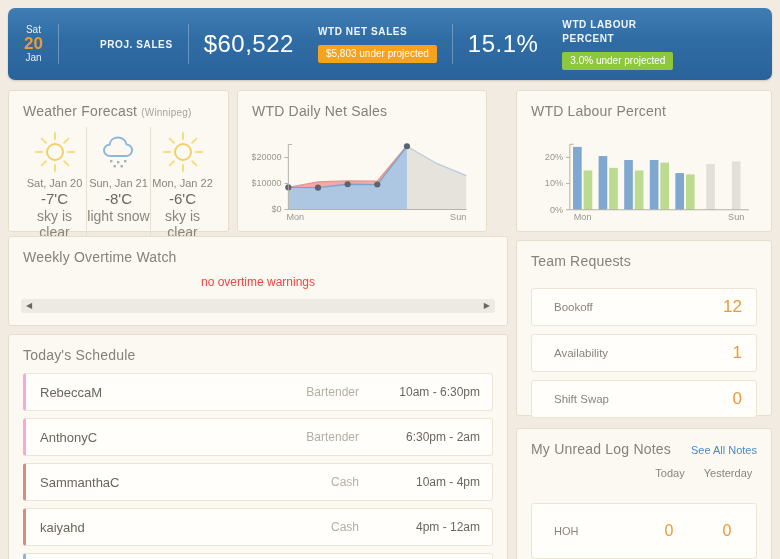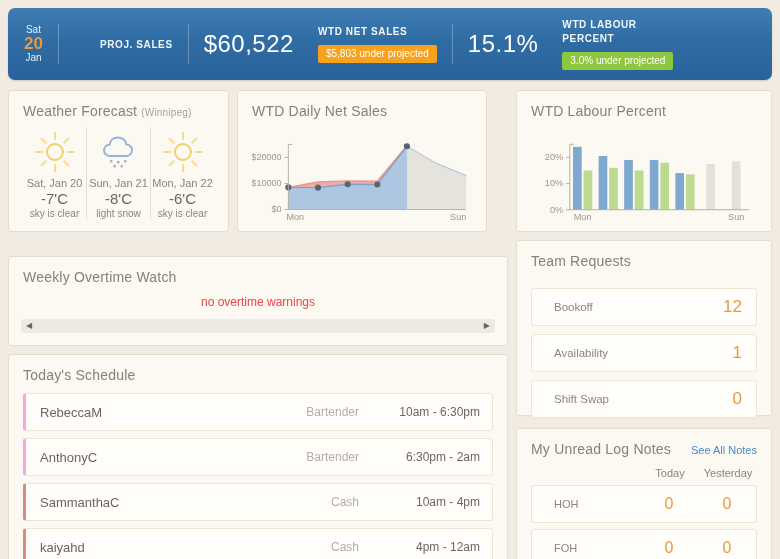--- a/index.html
+++ b/index.html
@@ -35,29 +35,29 @@
   .card-title .sub { font-size:10px; color:#a7a298; margin-left:4px; }
 
   
   .weather { width:221px; height:142px; flex:none; }
   .wx-cols { display:flex; margin-top:8px; }
   .wx-col { flex:1; text-align:center; padding-top:2px; }
   .wx-col + .wx-col { border-left:1px solid #e7e0d2; }
   .wx-icon { height:46px; display:flex; align-items:center; justify-content:center; }
   .wx-date { font-size:11px; color:#8a857c; margin-top:2px; }
   .wx-temp { font-size:15px; color:#6b675f; margin-top:1px; }
-  .wx-desc { font-size:10px; color:#8a857c; margin-top:1px; }
+  .wx-desc { font-size:14px; color:#8a857c; margin-top:1px; }
 
   
   .chart-sales { width:250px; height:142px; flex:none; }
   .chart-labour { width:256px; height:142px; flex:none; }
   .chart-box { margin-top:6px; }
 
   
-  .overtime { height:90px; margin-top:24px; position:relative; }
+  .overtime { height:90px; margin-top:4px; position:relative; }
   .ot-msg { text-align:center; font-size:12px; color:#ef4444; margin-top:10px; }
   .ot-scroll { position:absolute; left:12px; right:12px; bottom:12px; height:14px; background:#edeae3;
                border-radius:3px; display:flex; align-items:center; justify-content:space-between; padding:0 5px; }
   .ot-arrow { font-size:8px; color:#6b675f; line-height:1; cursor:pointer; }
 
   
   .schedule { margin-top:8px; height:300px; }
   .sched-rows { margin-top:10px; }
   .srow { background:#fffefb; border:1px solid #ece4d4; border-left:3px solid #ccc; border-radius:3px;
           height:38px; display:flex; align-items:center; padding:0 12px 0 14px; margin-bottom:7px; }
@@ -72,22 +72,22 @@
           display:flex; align-items:center; padding:0 14px 0 22px; margin-bottom:8px; }
   .trow .lb { font-size:11.5px; color:#8a857c; flex:1; }
   .trow .ct { font-size:17px; color:var(--accent-orange,#e79b3c); }
 
   
   .log-notes { height:200px; }
   .ln-head { display:flex; align-items:baseline; justify-content:space-between; }
   .ln-link { font-size:11px; color:var(--link-blue,#4a89c8); text-decoration:none; cursor:pointer; }
   .ln-cols { display:flex; justify-content:flex-end; margin-top:10px; }
   .ln-cols span { width:58px; text-align:center; font-size:11px; color:#8a857c; }
-  .lnrow { background:#fffefb; border:1px solid #ece4d4; border-radius:3px; height:38px;
-           display:flex; align-items:center; padding:0 0 0 22px; margin-top:6px; }
+  .lnrow { background:#fffefb; border:1px solid #ece4d4; border-radius:3px; height:56px;
+           display:flex; align-items:center; padding:0 0 0 22px; margin-top:24px; }
   .lnrow .lb { font-size:11px; color:#8a857c; flex:1; }
   .lnrow .num { width:58px; text-align:center; font-size:16px; color:var(--accent-orange,#e79b3c); }
 </style>
 </head>
 <body>
 
 <div class="page">
 
   <div class="hdr">
     <div class="date-block">

